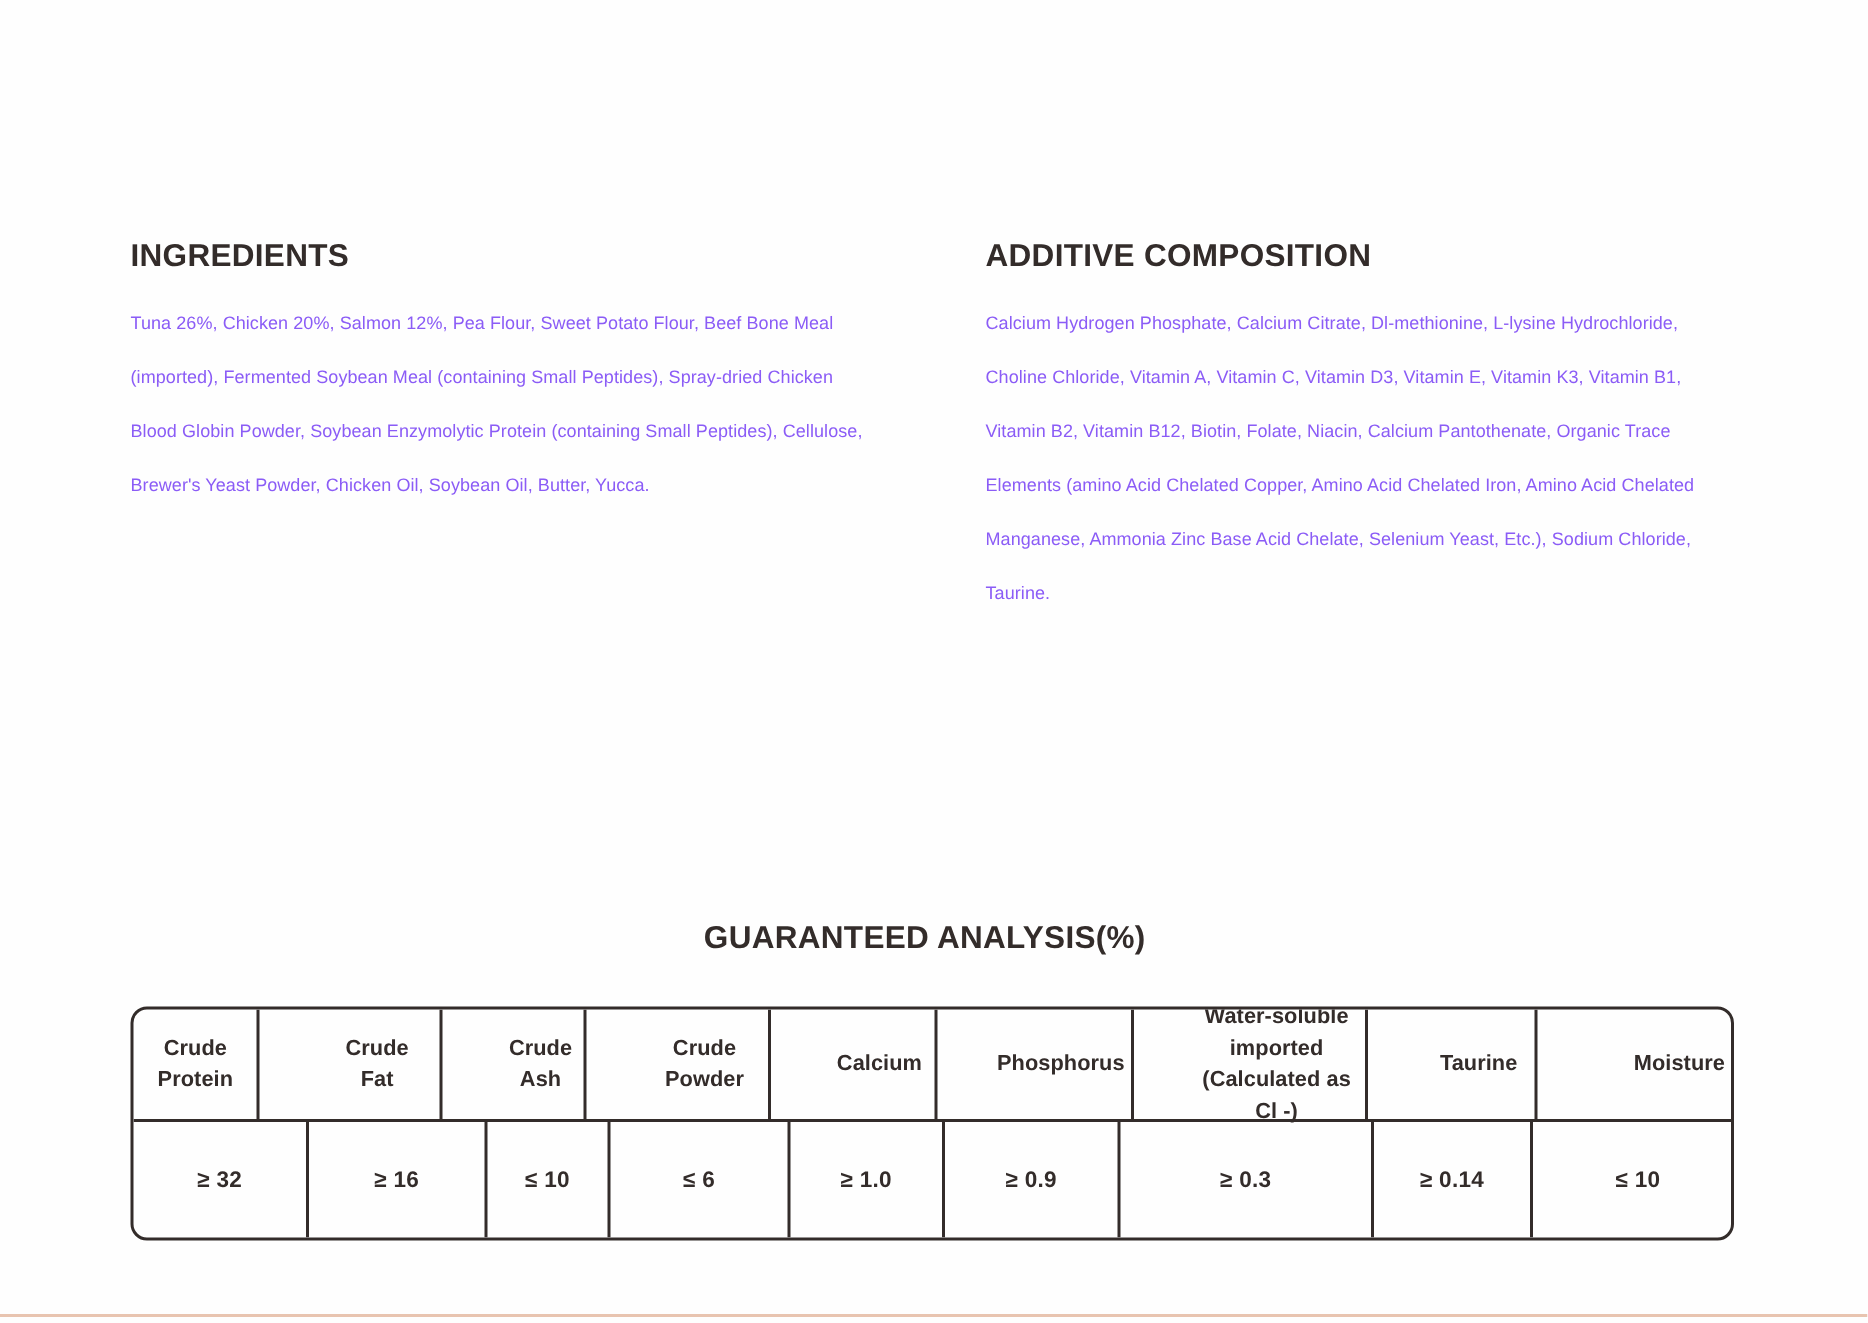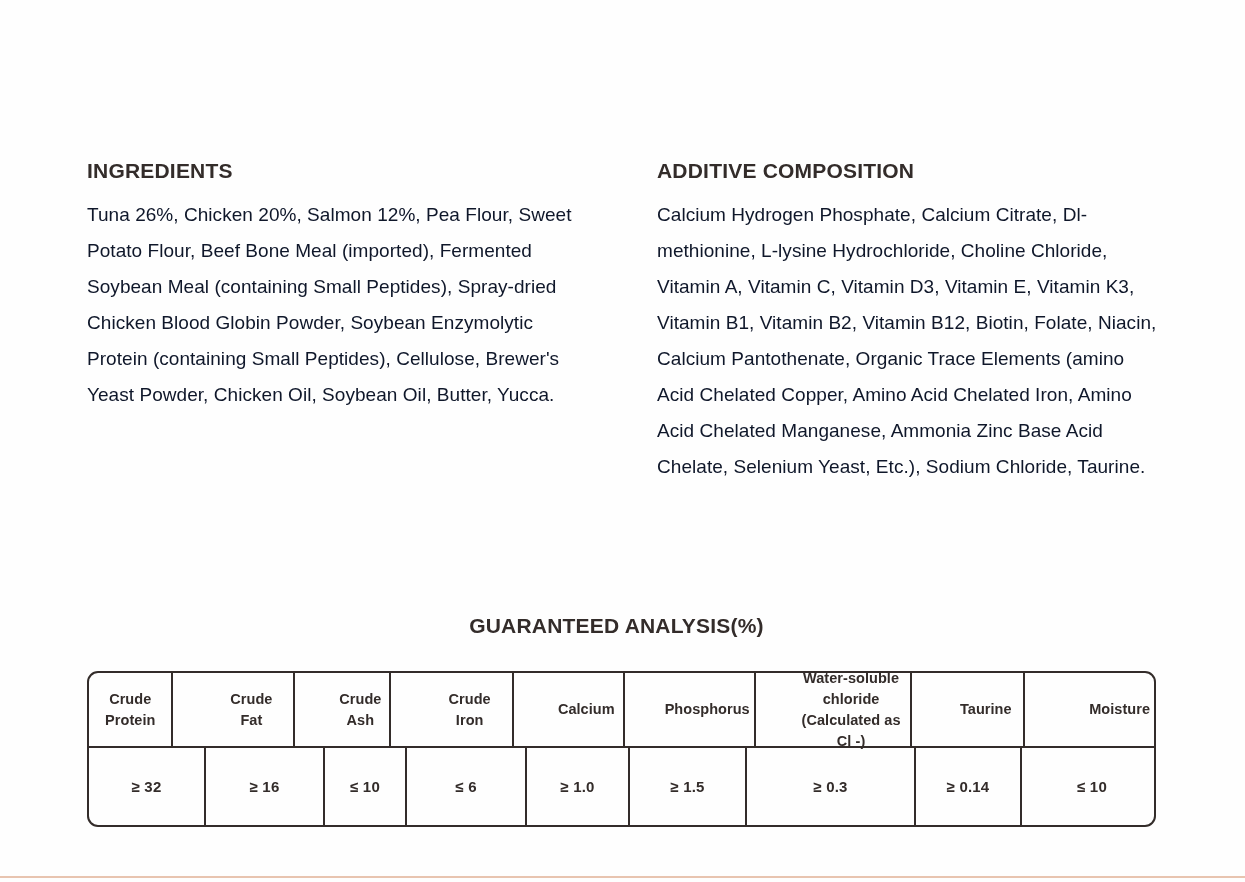--- a/index.html
+++ b/index.html
@@ -36,23 +36,23 @@
   }
   .col-heading {
     font-size: 21px;
     font-weight: bold;
     letter-spacing: 0.2px;
     line-height: 1.2;
     margin: 0 0 14px 0;
     color: #332c2a;
   }
   .col-body {
-    font-size: 19px;
+    font-size: 12px;
     line-height: 36px;
-    color: #0f172a;
+    color: #8b5cf6;
     margin: 0;
     letter-spacing: 0.05px;
   }
   .col-left .col-body { width: 492px; }
   .col-right .col-body { width: 500px; }
 
   
   .analysis-title {
     position: absolute;
     left: 0;
@@ -178,42 +178,42 @@
       <div class="ga-cell c2">
         <div>
           <span>Crude</span>
           <span>Ash</span>
           <span></span>
         </div>
       </div>
       <div class="ga-cell c3">
         <div>
           <span>Crude</span>
-          <span>Iron</span>
+          <span>Powder</span>
           <span></span>
         </div>
       </div>
       <div class="ga-cell c4">
         <div>
           <span>Calcium</span>
           <span></span>
           <span></span>
         </div>
       </div>
       <div class="ga-cell c5">
         <div>
           <span>Phosphorus</span>
           <span></span>
           <span></span>
         </div>
       </div>
       <div class="ga-cell c6">
         <div>
           <span>Water-soluble</span>
-          <span>chloride</span>
+          <span>imported</span>
           <span>(Calculated as Cl -)</span>
         </div>
       </div>
       <div class="ga-cell c7">
         <div>
           <span>Taurine</span>
           <span></span>
           <span></span>
         </div>
       </div>
@@ -225,21 +225,21 @@
         </div>
       </div>
     </div>
 
     <div class="ga-row ga-row-data">
       <div class="ga-cell c0">≥ 32</div>
       <div class="ga-cell c1">≥ 16</div>
       <div class="ga-cell c2">≤ 10</div>
       <div class="ga-cell c3">≤ 6</div>
       <div class="ga-cell c4">≥ 1.0</div>
-      <div class="ga-cell c5">≥ 1.5</div>
+      <div class="ga-cell c5">≥ 0.9</div>
       <div class="ga-cell c6">≥ 0.3</div>
       <div class="ga-cell c7">≥ 0.14</div>
       <div class="ga-cell c8">≤ 10</div>
     </div>
 
   </div>
 
   <div class="bottom-rule"></div>
 
 </div>

